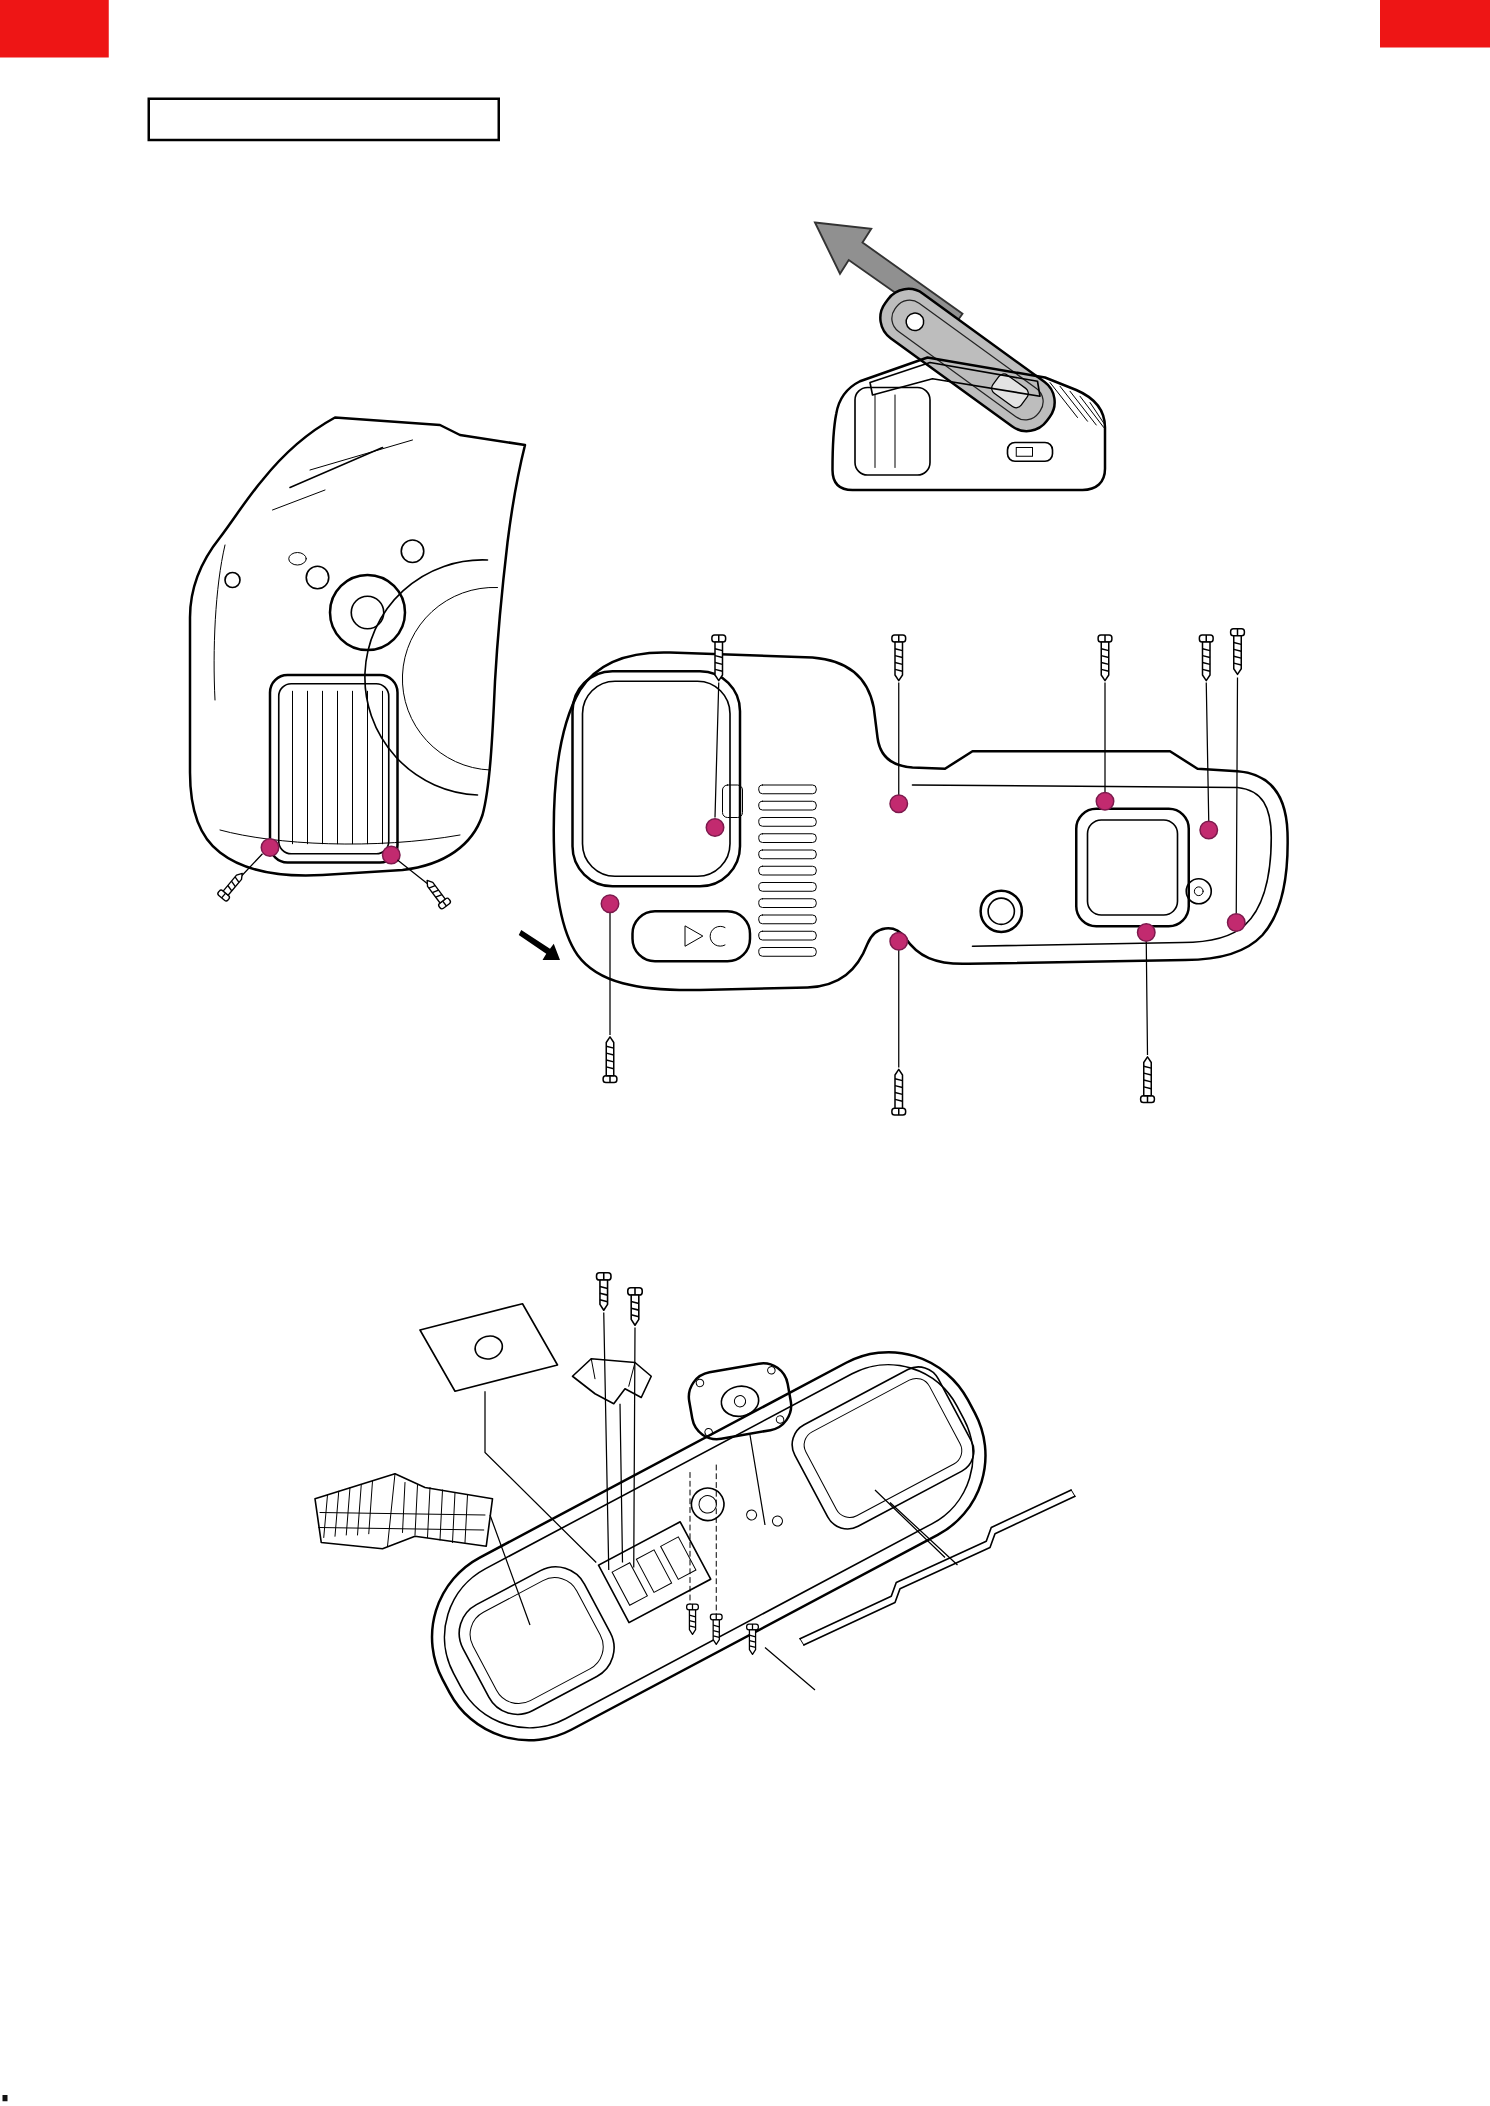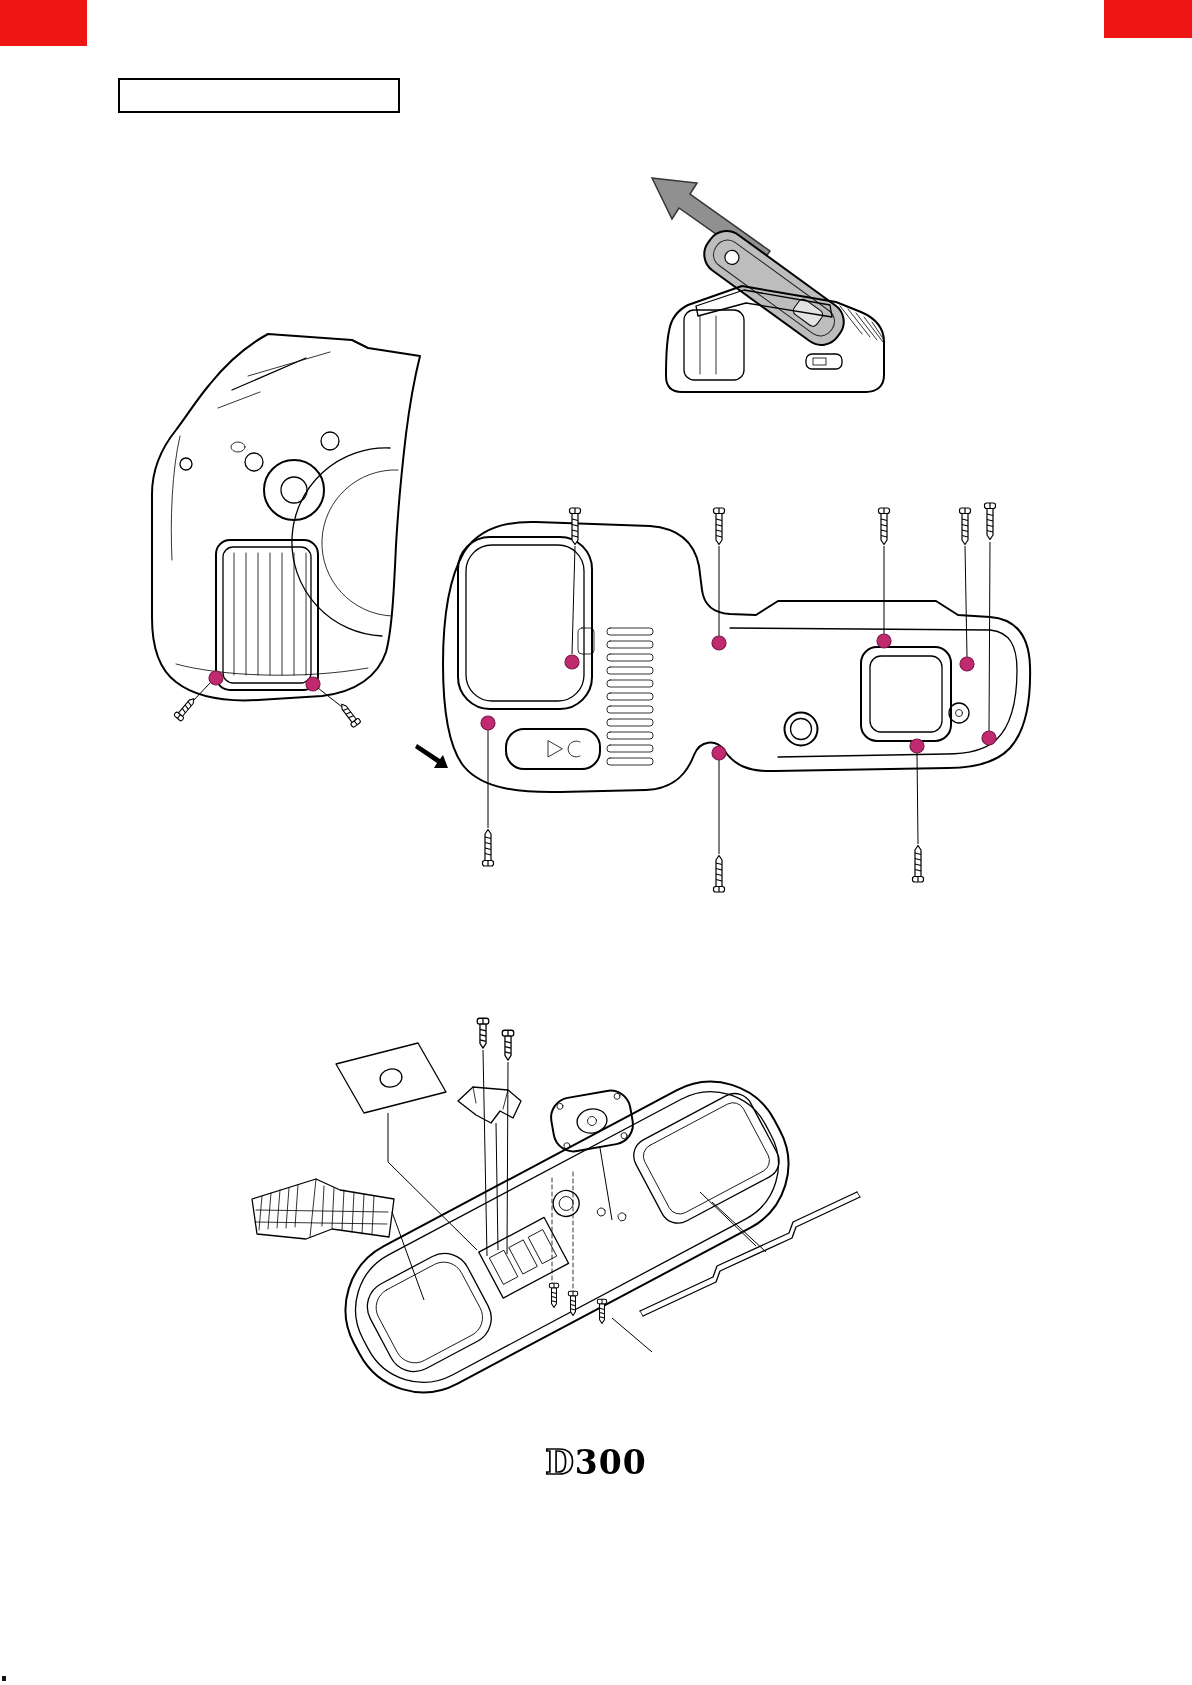--- a/index.html
+++ b/index.html
@@ -232,16 +232,15 @@
                M508,1062 L507,1254
                M496,1123 L498,1250
                M600,1148 L612,1220
                M392,1212 L424,1300
                M700,1192 L756,1246
                M712,1202 L766,1252
                M612,1318 L652,1352"></path>
     </g>
   </svg>
 
-  <div class="logo"><span class="logo-d">D</span><span>300</span></div>
 
   <div class="print-dot"></div>
 </div>
 
 </body></html>

